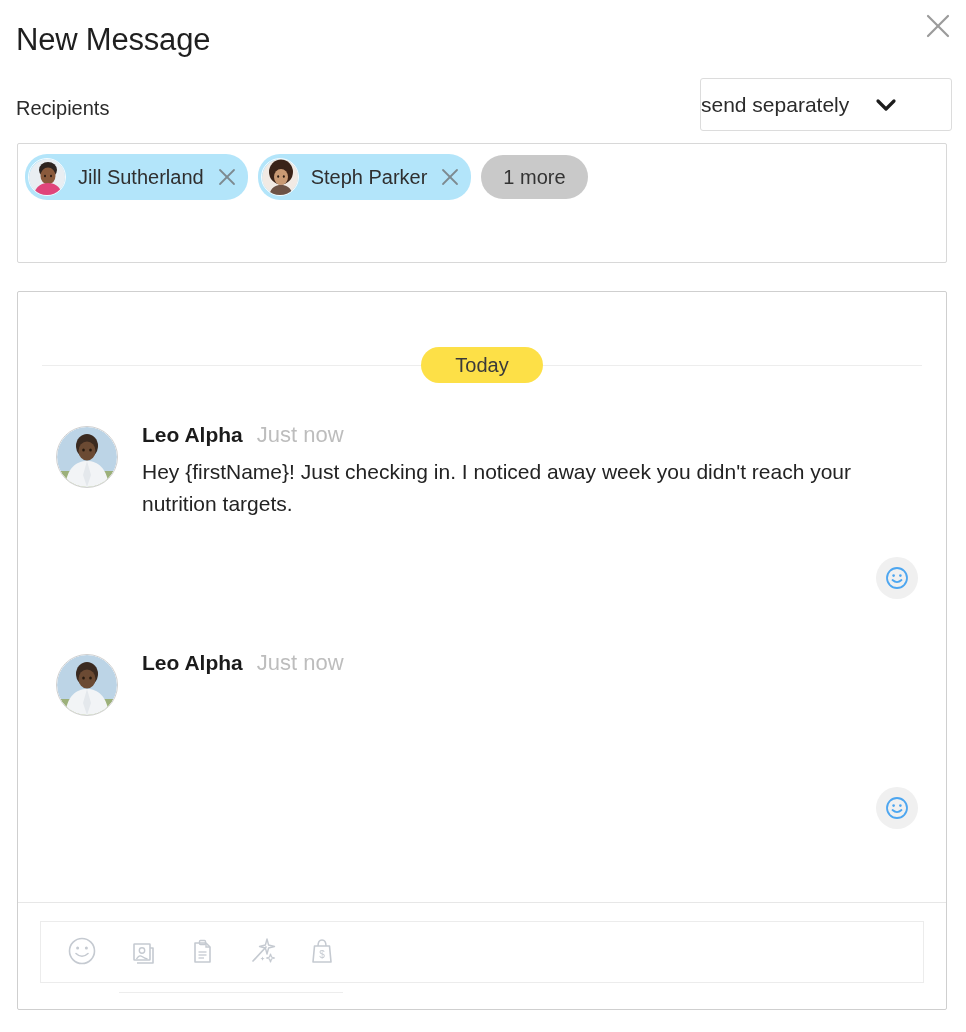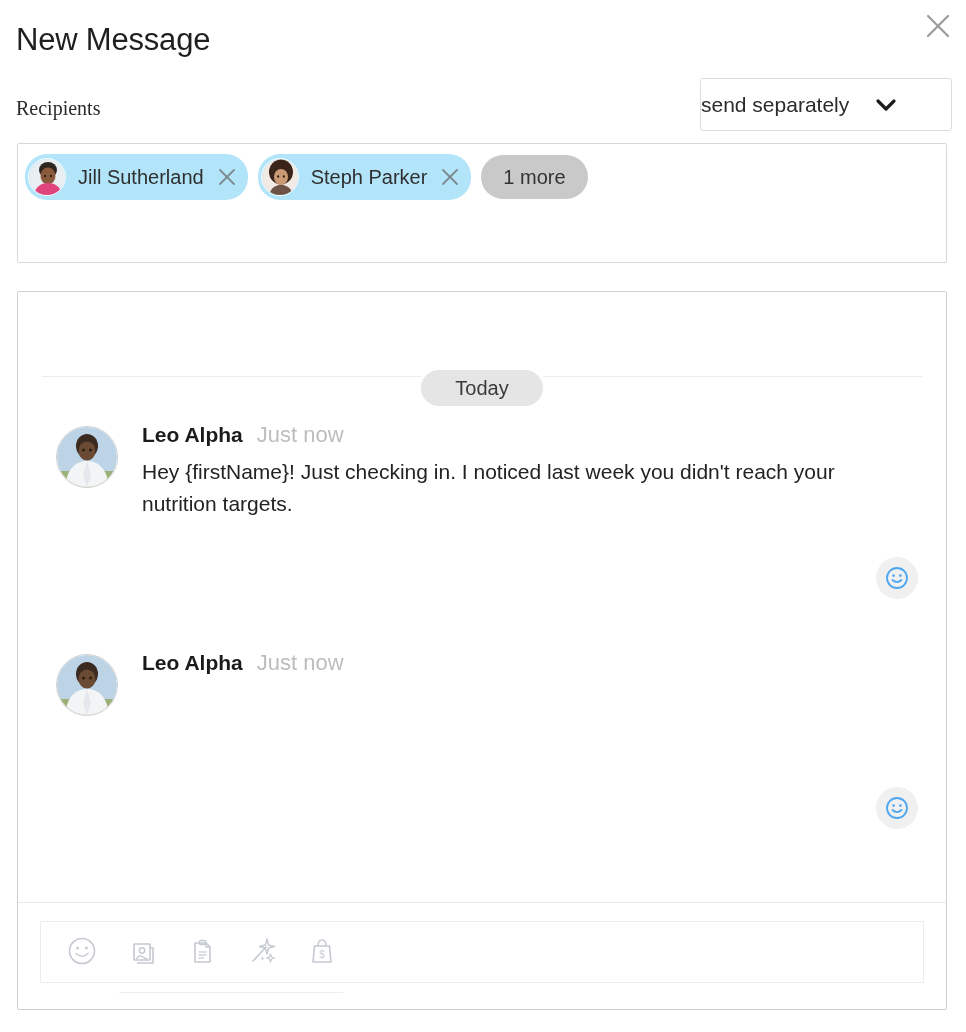--- a/index.html
+++ b/index.html
@@ -40,21 +40,20 @@
     letter-spacing: -0.2px;
   }
 
   
   .recip-label {
     position: absolute;
     left: 16px;
     top: 97px;
     font-size: 20px;
     color: #2b2b2b;
-    font-family: Liberation Serif, serif;
   }
 
   .send-mode {
     position: absolute;
     right: 14px;
     top: 78px;
     width: 252px;
     height: 53px;
     box-sizing: border-box;
     border: 1px solid #dcdcdc;
@@ -182,27 +181,26 @@
     top: 55px;
     display: flex;
     align-items: center;
   }
   .day-divider .line {
     flex: 1;
     height: 1px;
     background: #ededed;
   }
   .day-divider .pill {
-    background: #e5e5e5;
+    background: #fde047;
     border-radius: 18px;
     padding: 8px 34px;
     font-size: 20px;
     color: #3a3a3a;
     line-height: 1;
-    margin-top: 23px;
   }
 
   
   .msg {
     position: absolute;
     left: 38px;
     right: 20px;
     display: flex;
     align-items: flex-start;
   }
@@ -426,21 +424,21 @@
             <ellipse cx="26.5" cy="23" rx="1.3" ry="1.5" fill="#26190f"></ellipse>
             <ellipse cx="33.5" cy="23" rx="1.3" ry="1.5" fill="#26190f"></ellipse>
           </g>
         </svg>
       </span>
       <span class="body">
         <span class="meta">
           <span class="sender">Leo Alpha</span>
           <span class="time">Just now</span>
         </span>
-        <div class="text">Hey {firstName}! Just checking in. I noticed last week you didn't reach your nutrition targets.</div>
+        <div class="text">Hey {firstName}! Just checking in. I noticed away week you didn't reach your nutrition targets.</div>
       </span>
     </div>
 
     <div class="reaction r1">
       <svg width="26" height="26" viewBox="0 0 26 26">
         <circle cx="13" cy="13" r="10" fill="none" stroke="#4da6f0" stroke-width="1.8"></circle>
         <circle cx="9.6" cy="10.6" r="1.3" fill="#4da6f0"></circle>
         <circle cx="16.4" cy="10.6" r="1.3" fill="#4da6f0"></circle>
         <path d="M8.5 15 Q13 19.2 17.5 15" fill="none" stroke="#4da6f0" stroke-width="1.8" stroke-linecap="round"></path>
       </svg>

